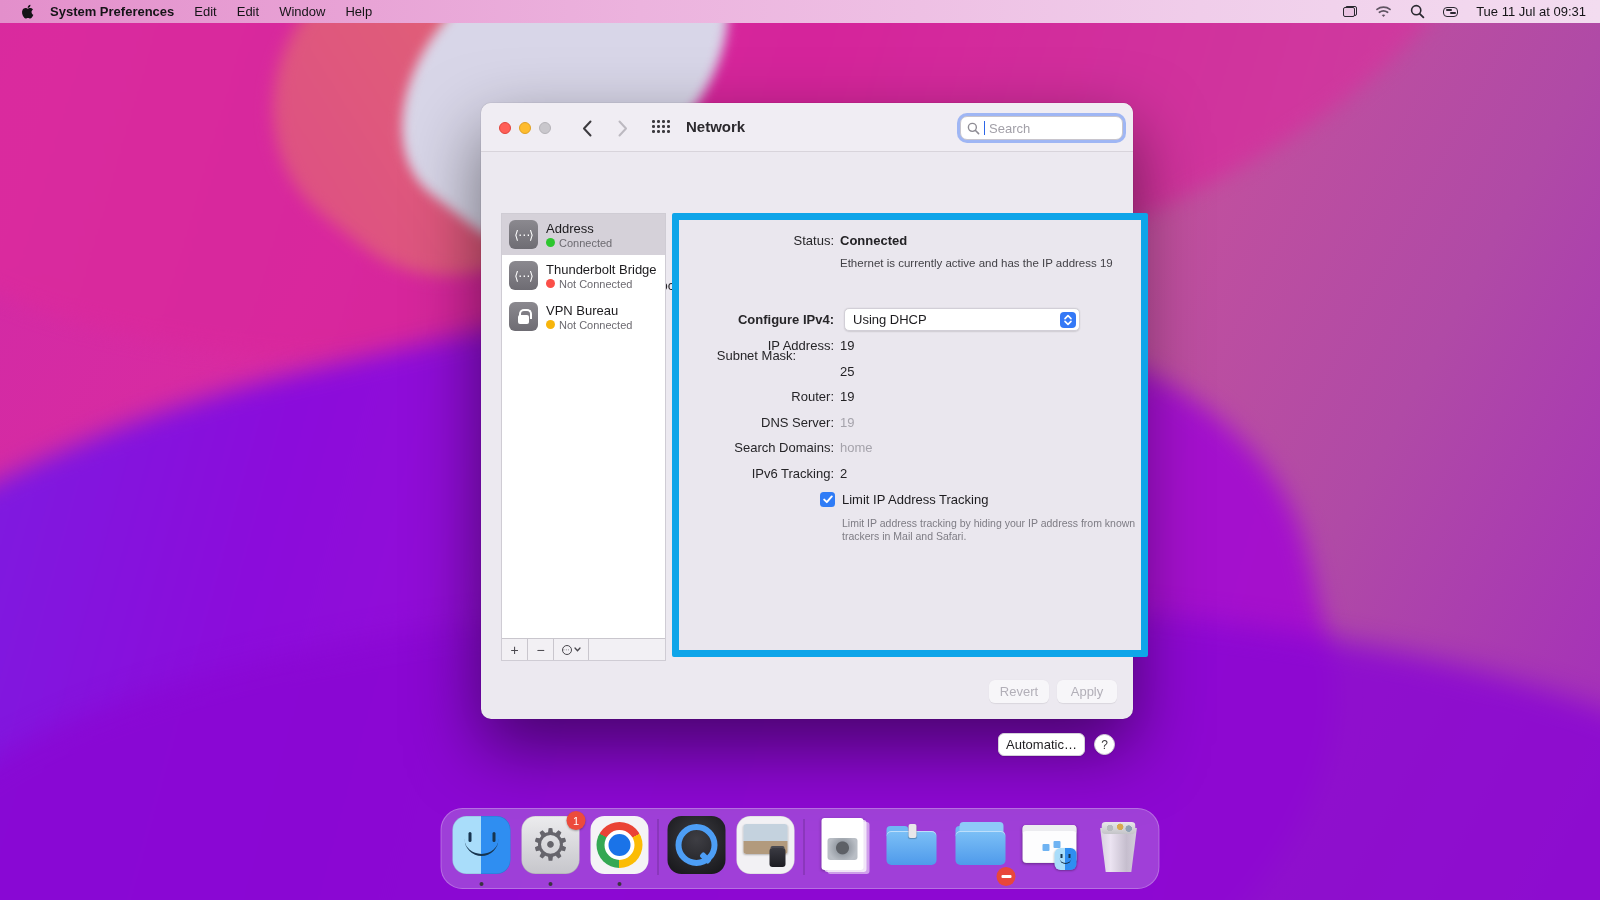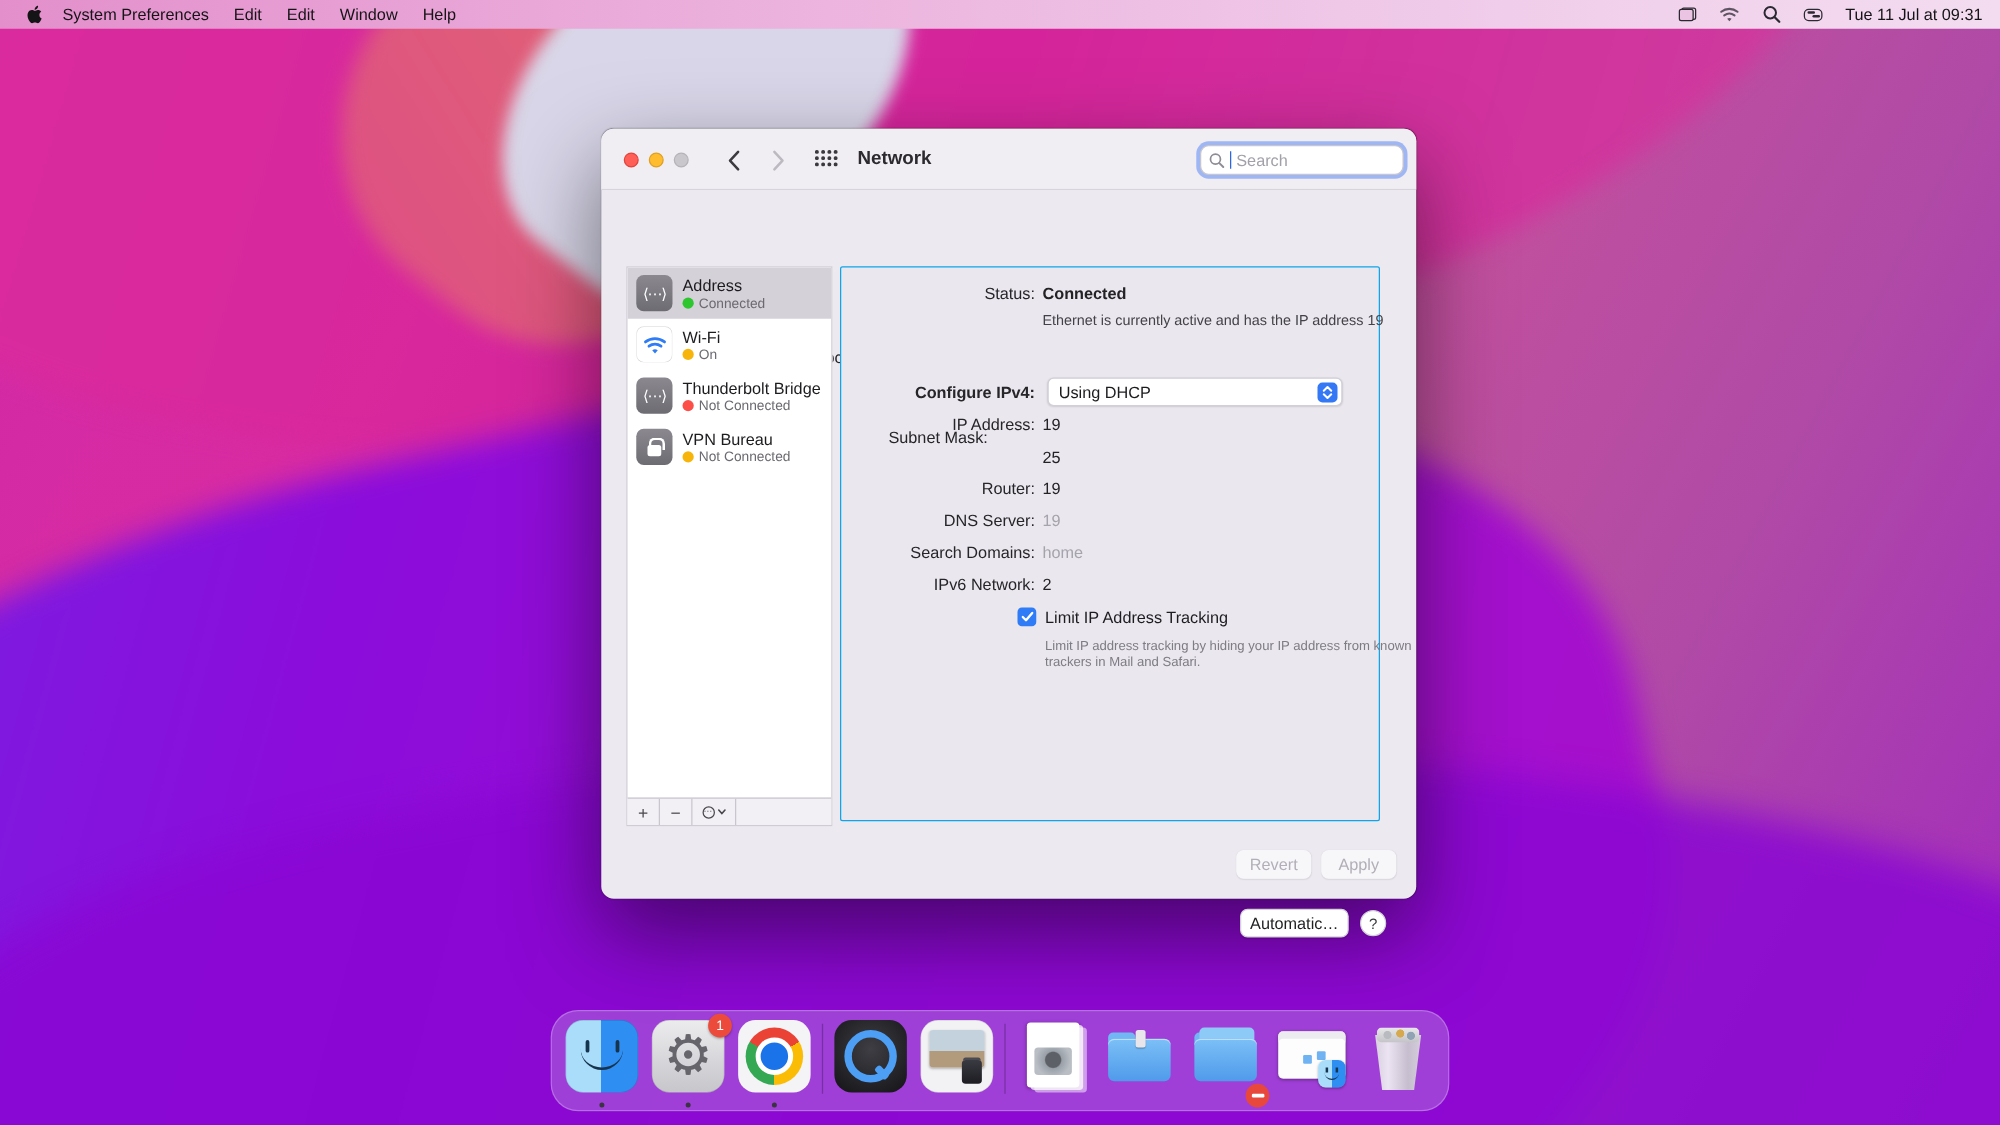--- a/index.html
+++ b/index.html
@@ -21,21 +21,21 @@
   .wp-bottom { bottom:-260px; left:-100px; width:1900px; height:560px; border-radius:50%;
     background:#8a07d3; filter:blur(14px); opacity:.85; }
 
   
   .menubar { position:absolute; top:0; left:0; width:100%; height:23px; z-index:50;
     background:linear-gradient(90deg,#e38fcb 0%,#ecb3de 40%,#f0cdea 75%,#f3dcf0 100%);
     display:flex; align-items:center; font-size:13px; color:#151417; padding:0 14px; }
   .mb-left { display:flex; align-items:center; gap:0; }
   .mb-apple { width:26px; display:flex; justify-content:center; }
   .mb-item { padding:0 10px; line-height:23px; }
-  .mb-item.bold { font-weight:normal; }
+  .mb-item.bold { font-weight:bold; }
   .mb-right { margin-left:auto; display:flex; align-items:center; gap:18px; }
   .mb-clock { font-size:13px; }
   .mbi { display:flex; align-items:center; }
   .ic-windows { width:14px; height:11px; position:relative; }
   .ic-windows::before { content:""; position:absolute; right:0; top:0; width:10px; height:8px; border:1.4px solid #2a2830; border-radius:2px; }
   .ic-windows::after  { content:""; position:absolute; left:0; bottom:0; width:10px; height:8px; border:1.4px solid #2a2830; border-radius:2px; background:#eac4e2; }
   .ic-cc { width:15px; height:10px; border:1.4px solid #2a2830; border-radius:4px; position:relative; }
   .ic-cc::before { content:""; position:absolute; left:1.5px; top:1.2px; width:6px; height:2.6px; background:#2a2830; border-radius:2px; }
   .ic-cc::after { content:""; position:absolute; right:1.5px; bottom:1.2px; width:6px; height:2.6px; background:#2a2830; border-radius:2px; }
 
@@ -86,22 +86,22 @@
   .dot { width:9px; height:9px; border-radius:50%; flex:0 0 auto; }
   .svc-toolbar { position:absolute; left:0; right:0; bottom:0; height:22px; border-top:1px solid #c9c6cd;
     background:#f2f0f4; display:flex; }
   .tb-btn { width:26px; border-right:1px solid #c9c6cd; display:flex; align-items:center; justify-content:center;
     font-size:14px; color:#4a484e; }
   .tb-btn.menu { width:35px; gap:2px; font-size:10px; }
   .tb-circle { width:10px; height:10px; border:1.2px solid #4a484e; border-radius:50%; display:flex; align-items:center; justify-content:center;
     font-size:7px; letter-spacing:.5px; color:#4a484e; line-height:0; }
 
   
-  .panel { position:absolute; left:191px; top:110px; width:432px; height:444px;
-    background:#eae7ee; border:1px solid #0ea5e9; border-radius:2px; }
+  .panel { position:absolute; left:191px; top:110px; width:476px; height:444px;
+    background:#eae7ee; border:7px solid #0ea5e9; border-radius:2px; }
   .flabel { position:absolute; width:155px; text-align:right; font-size:13px; color:#262528; }
   .fvalue { position:absolute; left:161px; font-size:13px; color:#232225; }
   .fvalue.muted { color:#a5a3ab; }
   .fvalue.bold { font-weight:bold; }
   .status-desc { position:absolute; left:161px; top:36px; width:335px; font-size:11.5px; color:#434247; line-height:1.25; }
   .popup-ipv4 { left:165px; top:88px; width:236px; height:23px; }
   .chk-row { position:absolute; left:141px; top:272px; display:flex; align-items:flex-start; gap:7px; }
   .checkbox { width:15px; height:15px; background:#2f7cf6; border-radius:3.5px; display:flex; align-items:center; justify-content:center; }
   .chk-label { font-size:13px; color:#1d1c1f; }
   .chk-desc { position:absolute; left:163px; top:297px; width:295px; font-size:10.5px; color:#7e7c84; line-height:1.25; }
@@ -290,33 +290,20 @@
 
     <div class="sidebar">
       <div class="svc-rows" id="service-list">
           <div class="svc selected">
             <div class="svc-icon">
               <span class="eth-glyph">⟨⋯⟩</span>
             </div>
             <div class="svc-text">
               <span class="svc-name">Address</span>
               <span class="svc-status"><span class="dot" style="background:#2dc62f"></span>Connected</span>
-            </div>
-          </div>
-          <div class="svc">
-            <div class="svc-icon white">
-              <svg width="20" height="16" viewBox="0 0 17 13">
-                <path d="M2 4.4a10.5 10.5 0 0 1 13 0" fill="none" stroke="#2f7cf7" stroke-width="1.9" stroke-linecap="round"></path>
-                <path d="M4.4 7.3a7 7 0 0 1 8.2 0" fill="none" stroke="#2f7cf7" stroke-width="1.9" stroke-linecap="round"></path>
-                <path d="M6.6 10a3.8 3.8 0 0 1 3.8 0L8.5 12.3z" fill="#2f7cf7"></path>
-              </svg>
-            </div>
-            <div class="svc-text">
-              <span class="svc-name">Wi-Fi</span>
-              <span class="svc-status"><span class="dot" style="background:#f7b50c"></span>On</span>
             </div>
           </div>
           <div class="svc">
             <div class="svc-icon">
               <span class="eth-glyph">⟨⋯⟩</span>
             </div>
             <div class="svc-text">
               <span class="svc-name">Thunderbolt Bridge</span>
               <span class="svc-status"><span class="dot" style="background:#fb4f48"></span>Not Connected</span>
             </div>
@@ -361,21 +348,21 @@
           <span class="flabel" style="left: 0px; top: 118px;">IP Address:</span>
           <span class="fvalue" style="top: 118px;">19</span>
           <span class="flabel" style="left: 0px; top: 128px; text-align: center;">Subnet Mask:</span>
           <span class="fvalue" style="top: 144px;">25</span>
           <span class="flabel" style="left: 0px; top: 169px;">Router:</span>
           <span class="fvalue" style="top: 169px;">19</span>
           <span class="flabel" style="left: 0px; top: 195px;">DNS Server:</span>
           <span class="fvalue muted" style="top: 195px;">19</span>
           <span class="flabel" style="left: 0px; top: 220px;">Search Domains:</span>
           <span class="fvalue muted" style="top: 220px;">home</span>
-          <span class="flabel" style="left: 0px; top: 246px;">IPv6 Network:</span>
+          <span class="flabel" style="left: 0px; top: 246px;">IPv6 Tracking:</span>
           <span class="fvalue" style="top: 246px;">2</span>
         </div>
       <div class="chk-row">
         <span class="checkbox">
           <svg width="10" height="9" viewBox="0 0 10 9">
               <path d="M1.2 4.6 3.8 7.2 8.8 1.4" fill="none" stroke="#fff" stroke-width="1.9" stroke-linecap="round" stroke-linejoin="round"></path>
             </svg>
         </span>
         <span class="chk-label">Limit IP Address Tracking</span>
       </div>

